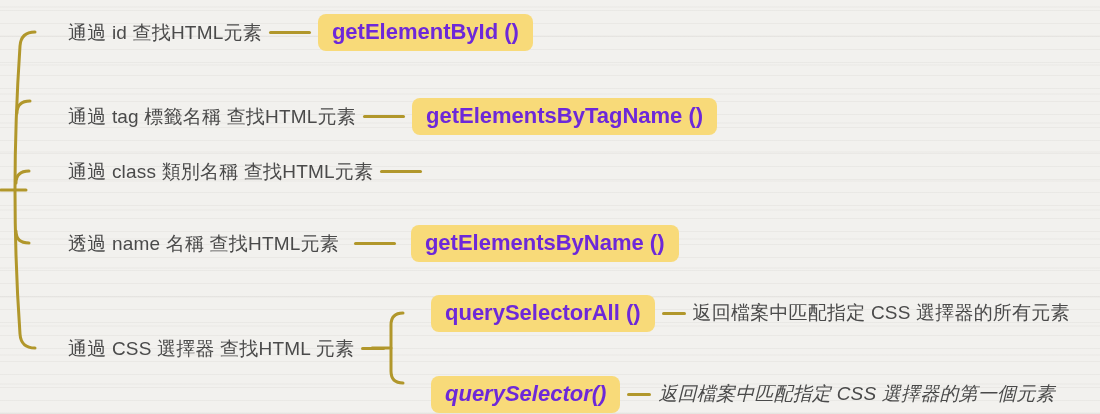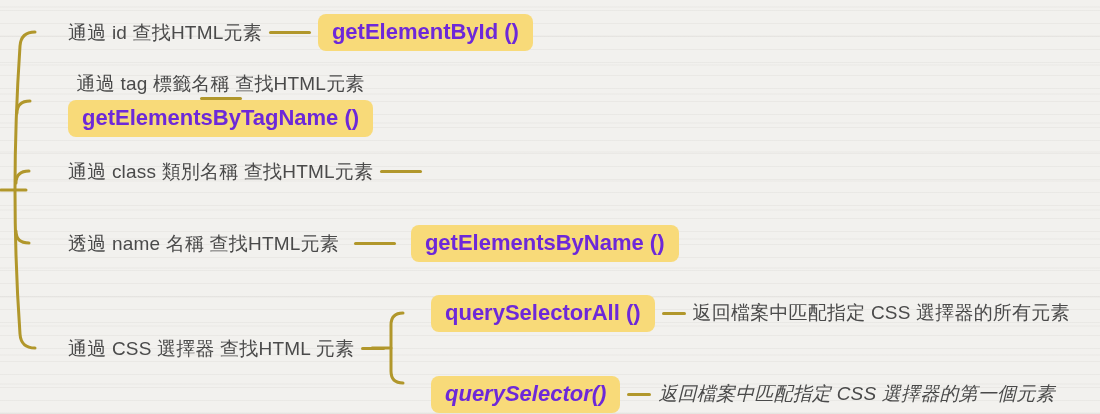--- a/index.html
+++ b/index.html
@@ -92,21 +92,21 @@
 
     <path d="M403,313 Q391,313 391,325 V371 Q391,383 403,383"></path>
   </svg>
 
   <div class="row" style="left:40px; top:14px;">
     <span class="topic-label">通過 id 查找HTML元素</span>
     <span class="dash"></span>
     <span class="method-box">getElementById ()</span>
   </div>
 
-  <div class="row" style="left:40px; top:71px;flex-direction:column;">
+  <div class="row" style="left:40px; top:98px;">
     <span class="topic-label">通過 tag 標籤名稱 查找HTML元素</span>
     <span class="dash"></span>
     <span class="method-box">getElementsByTagName ()</span>
   </div>
 
   <div class="row" style="left:40px; top:153px;text-align:center;">
     <span class="topic-label">通過 class 類別名稱 查找HTML元素</span>
     <span class="dash"></span>
   </div>
 

